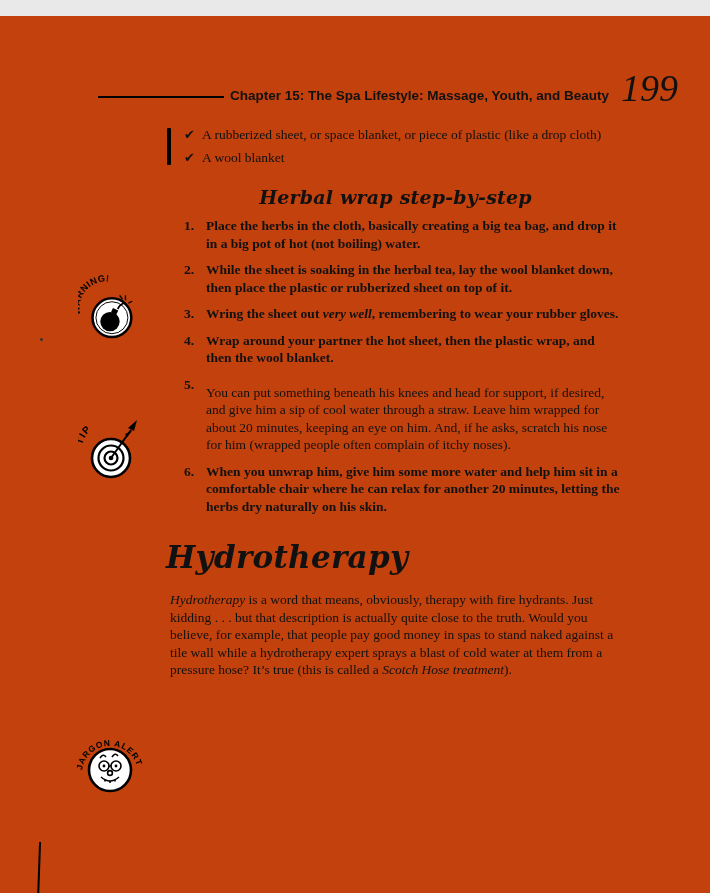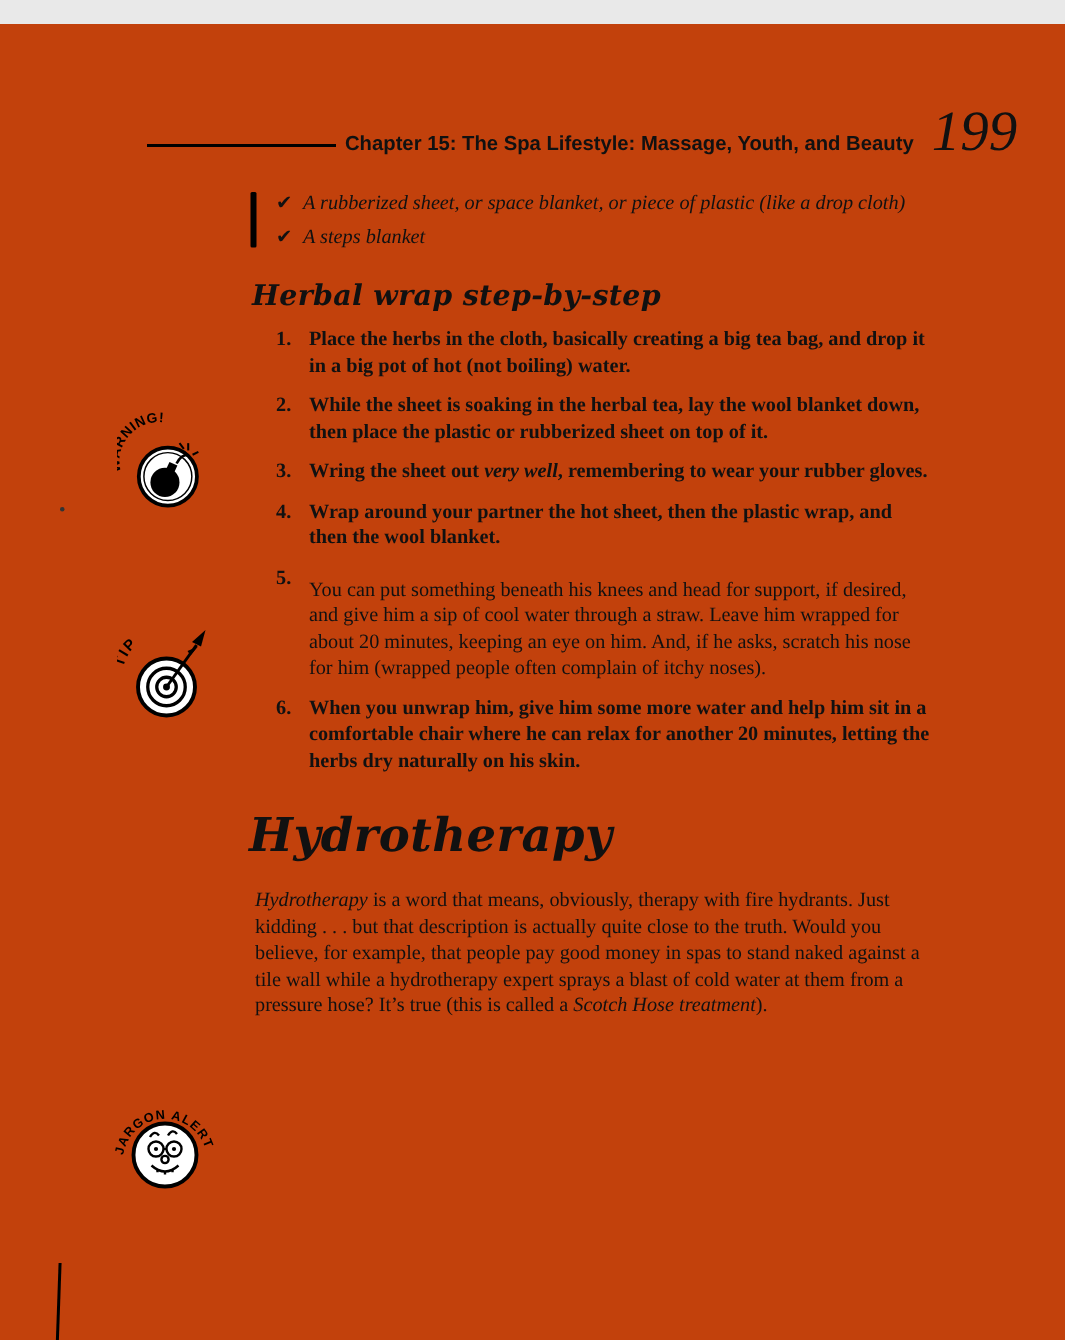--- a/index.html
+++ b/index.html
@@ -22,25 +22,25 @@
   
   .content { position:absolute; left:170px; width:453px; top:110px; }
   p, .step-bold, .check-item { font-size:13.5px; line-height:17.5px; }
 
   
   .checklist { position:relative; padding-left:14px; margin-bottom:20px; }
   .check-bar { position:absolute; left:-3px; top:2px; bottom:1px; width:3.5px;
                background:#000; border-radius:1px; }
   .check-item { display:flex; margin-bottom:5px; }
   .check-glyph { flex:none; width:18px; font-size:13px; line-height:17px; }
-  .check-text { flex:1;font-style:italic; }
+  .check-text { flex:1; }
 
   
   .sub-heading { font-family:"DejaVu Serif", serif; font-style:italic; font-weight:bold;
-                 font-size:19px; margin:14px 0 9px -2px; letter-spacing:0.2px; }
+                 font-size:19px; margin:14px 0 9px -2px; letter-spacing:0.2px;text-align:center; }
 
   .intro { margin-bottom:14px; }
 
   
   .steps { margin-left:14px; }
   .step { display:flex; margin-bottom:9px; }
   .step-num { flex:none; width:22px; font-weight:bold; font-size:13.5px; line-height:17.5px; }
   .step-main { flex:1; }
   .step-bold { font-weight:bold; }
   .step-body { margin-top:8px; font-weight:normal; }
@@ -79,21 +79,21 @@
   <div class="content">
 
     <div class="checklist">
       <div class="check-bar"></div>
       <div class="check-item">
         <span class="check-glyph">✔</span>
         <span class="check-text">A rubberized sheet, or space blanket, or piece of plastic (like a drop cloth)</span>
       </div>
       <div class="check-item">
         <span class="check-glyph">✔</span>
-        <span class="check-text">A steps blanket</span>
+        <span class="check-text">A wool blanket</span>
       </div>
     </div>
 
     <div class="sub-heading">Herbal wrap step-by-step</div>
 
 
     <div class="steps">
 
       <div class="step">
         <div class="step-num">1.</div>

